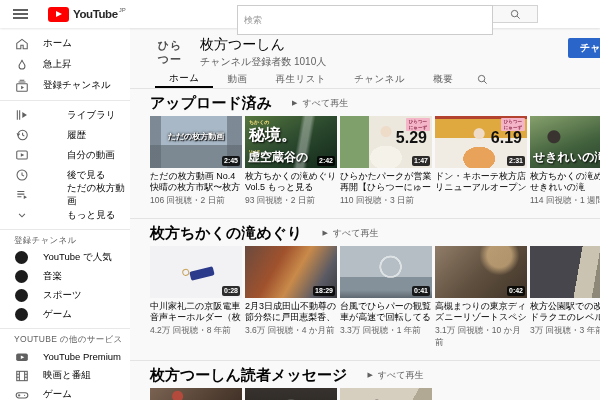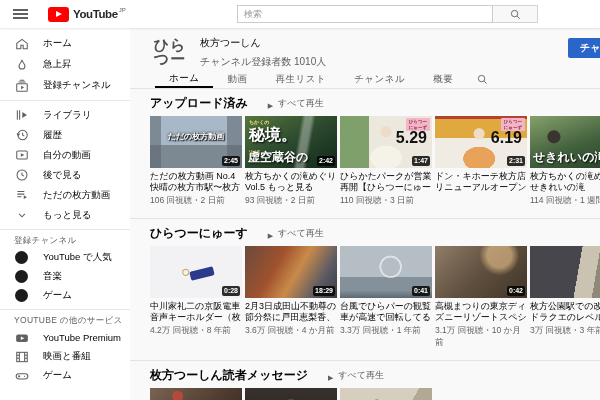--- a/index.html
+++ b/index.html
@@ -11,61 +11,61 @@
     position:relative; z-index:5; box-shadow:0 1px 2px rgba(0,0,0,.10); }
   .burger { width:15px; margin-left:13px; cursor:pointer; }
   .burger span { display:block; height:1.5px; background:#606060; margin:2.6px 0; }
   .logo { display:flex; align-items:flex-start; margin-left:20px; cursor:pointer; }
   .logo-badge { width:21px; height:15px; background:var(--logo-red,#f00); border-radius:3px; position:relative; }
   .logo-badge::after { content:""; position:absolute; left:8px; top:4px;
     border-left:6px solid #fff; border-top:3.5px solid transparent; border-bottom:3.5px solid transparent; }
   .logo-text { font-weight:bold; font-size:11.5px; letter-spacing:-.4px; color:#282828; margin-left:4px; margin-top:1px; }
   .logo-sup { font-size:6px; color:#606060; margin-left:1px; }
   .search-wrap { position:absolute; left:237px; top:5px; display:flex; }
-  .search-input { width:256px; height:18px; border:1px solid #ccc; padding:0 6px; font-size:9px; color:#111;
+  .search-input { width:256px; height:30px; border:1px solid #ccc; padding:0 6px; font-size:9px; color:#111;
     font-family:inherit; }
   .search-input::placeholder { color:#999; }
   .search-btn { width:45px; height:18px; background:#f8f8f8; border:1px solid #d3d3d3; border-left:none;
     display:flex; align-items:center; justify-content:center; cursor:pointer; }
 
   
   .layout { display:flex; height:372px; }
 
   
   .sidebar { width:130px; flex:none; background:#fff; padding-top:5px; overflow:hidden; }
   .s-item { display:flex; align-items:center; height:21px; padding-left:14px; font-size:9.5px; color:#030303; cursor:pointer; }
-  .s-item.h20 { height:20px; } .s-item.h19 { height:19px; }
+  .s-item.h20 { height:20px;gap:24px; } .s-item.h19 { height:19px; }
   .s-ic { width:15px; height:15px; margin-right:14px; color:#606060; display:flex; align-items:center; justify-content:center; flex:none; }
   .s-ic svg { width:14px; height:14px; }
   .s-av { width:13px; height:13px; border-radius:50%; background:#1c1c1c; margin-right:15px; margin-left:1px; flex:none; }
   .s-div { border-top:1px solid #e8e8e8; margin:4px 0; }
   .s-head { font-size:8.5px; color:#606060; padding-left:14px; height:14px; display:flex; align-items:center; letter-spacing:.3px; }
 
   
   .main { flex:1; background:#f9f9f9; position:relative; overflow:hidden; }
   .banner { height:61px; border-bottom:1px solid #e3e3e3; position:relative; }
   .avatar { position:absolute; left:21px; top:5px; width:38px; height:38px; cursor:pointer;
     display:flex; flex-direction:column; align-items:center; justify-content:center;
-    color:#4f4f4f; font-weight:bold; font-size:15px; line-height:14px; letter-spacing:1px; }
-  .ch-name { position:absolute; left:70px; top:8px; font-size:10px; color:#030303; }
+    color:#4f4f4f; font-weight:bold; font-size:11px; line-height:14px; letter-spacing:1px; }
+  .ch-name { position:absolute; left:70px; top:8px; font-size:14px; color:#030303; }
   .ch-subs { position:absolute; left:70px; top:27px; font-size:10px; color:#606060; }
   .subscribe { position:absolute; left:438px; top:10px; height:20px; border-radius:2px; cursor:pointer;
     background:var(--subscribe-blue,#2a66c9); color:#fff; font-size:10px; font-weight:bold;
     display:flex; align-items:center; padding:0 12px; white-space:nowrap; }
   .tabs { position:absolute; bottom:0; left:25px; display:flex; align-items:flex-end; }
   .tab { height:18px; padding:0 14px; display:flex; align-items:center; font-size:9.5px; color:#606060;
     letter-spacing:.5px; cursor:pointer; }
   .tab.active { color:#030303; border-bottom:2px solid #030303; }
   .tab-search { height:18px; padding:0 10px; display:flex; align-items:center; cursor:pointer; color:#606060; }
 
   .section { padding:6px 0 11px 20px; border-bottom:1px solid #e3e3e3; }
   .section:last-child { border-bottom:none; }
   .sec-head { display:flex; align-items:center; height:16px; }
-  .sec-title { font-size:12px; font-weight:bold; color:#030303; }
-  .play-all { display:flex; align-items:flex-end; margin-left:20px; color:#606060; font-size:9px; cursor:pointer; }
+  .sec-title { font-size:15px; font-weight:bold; color:#030303; }
+  .play-all { display:flex; align-items:center; margin-left:20px; color:#606060; font-size:9px; cursor:pointer; }
   .play-all .tri { font-size:7px; margin-right:5px; }
   .cards { display:flex; gap:3px; margin-top:5px; }
   .card { width:92px; flex:none; cursor:pointer; }
   .thumb { width:92px; height:52px; position:relative; overflow:hidden; background:#ddd; }
   .v-title { margin-top:3px; font-size:9px; line-height:11px; height:22px; overflow:hidden; color:#030303; }
   .v-meta { margin-top:2px; font-size:8.5px; color:#606060; }
   .duration { position:absolute; right:2px; bottom:2px; background:rgba(0,0,0,.82); color:#fff;
     font-size:7px; font-weight:bold; line-height:10px; padding:0 2px; border-radius:2px; }
   .duration:empty { display:none; }
 
@@ -242,20 +242,24 @@
     <div class="s-item h19">
       <span class="s-av"></span>
       <span>YouTube で人気</span>
     </div>
     <div class="s-item h19">
       <span class="s-av"></span>
       <span>音楽</span>
     </div>
     <div class="s-item h19">
       <span class="s-av"></span>
+      <span>スポーツ</span>
+    </div>
+    <div class="s-item h19">
+      <span class="s-av"></span>
       <span>ゲーム</span>
     </div>
 
     <div class="s-div"></div>
 
     <div class="s-head">YOUTUBE の他のサービス</div>
     <div class="s-item h19">
       <span class="s-ic">
         <svg viewBox="0 0 24 24">
             <rect x="2" y="6" width="20" height="13" rx="3" fill="#606060"></rect>
@@ -368,21 +372,21 @@
 
           </div>
           <div class="v-title">枚方ちかくの滝めぐり せきれいの滝</div>
           <div class="v-meta">114 回視聴・1 週間前</div>
         </div>
       </div>
     </div>
 
     <div class="section">
       <div class="sec-head">
-        <span class="sec-title">ひらつーにゅーす</span>
+        <span class="sec-title">枚方ちかくの滝めぐり</span>
         <span class="play-all">
           <span class="tri">▶</span>
           <span>すべて再生</span>
         </span>
       </div>
       <div class="cards">
         <div class="card">
           <div class="thumb th-1-0">
             <span class="keychain"></span>
             <span class="duration">0:28</span>

